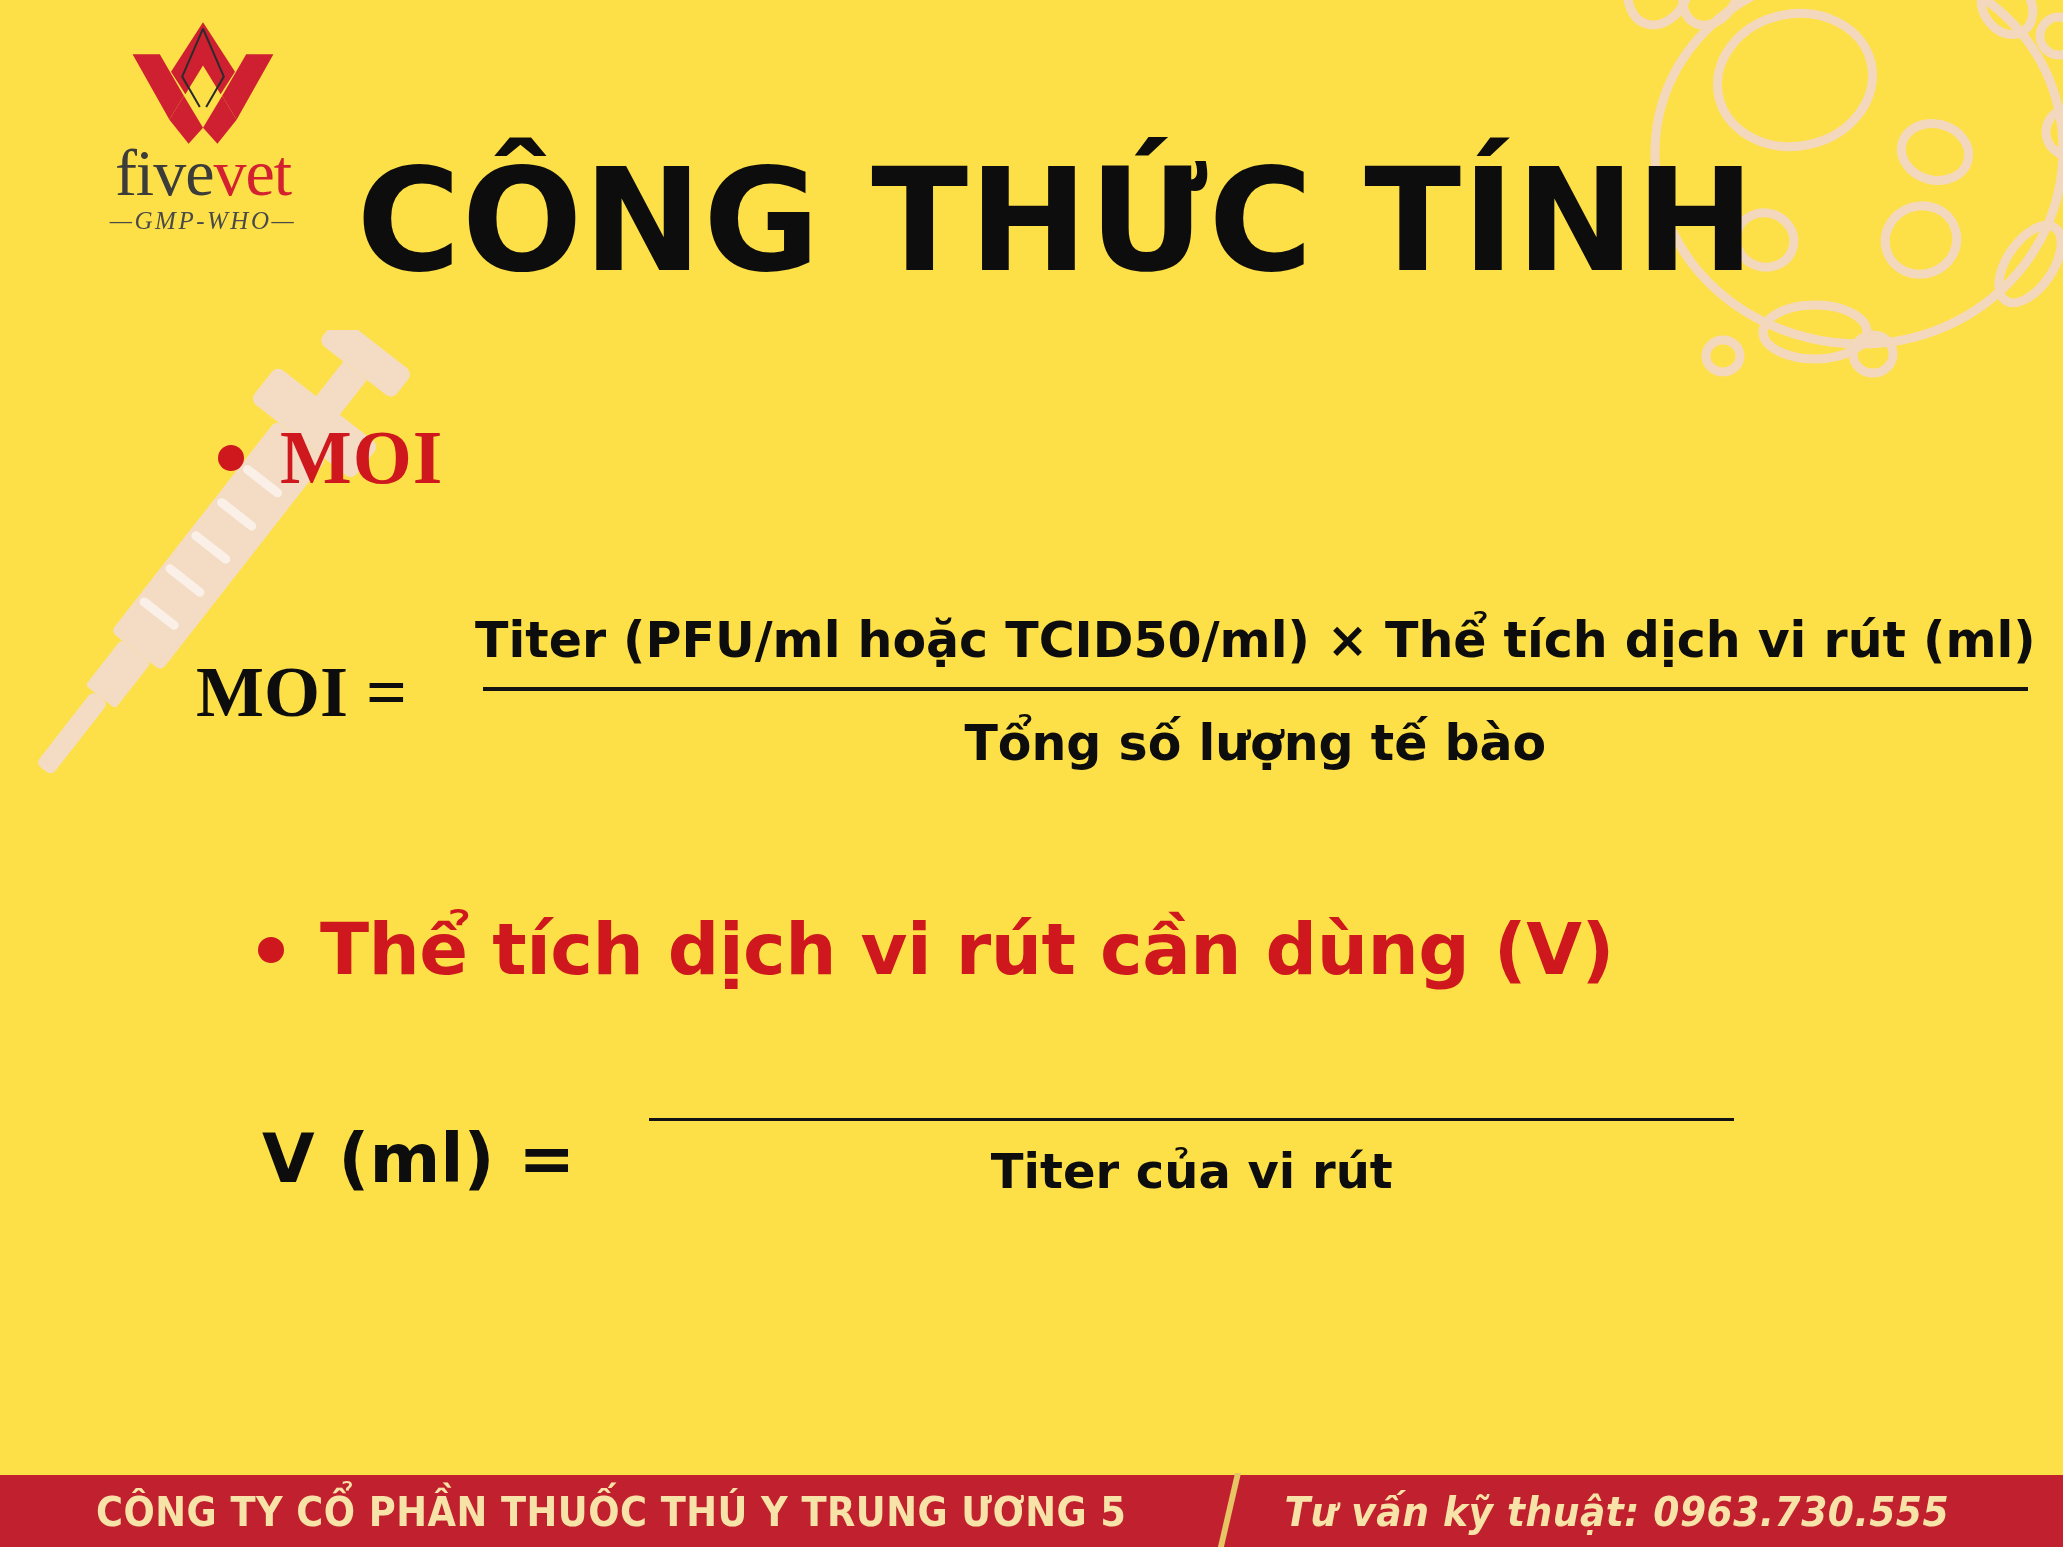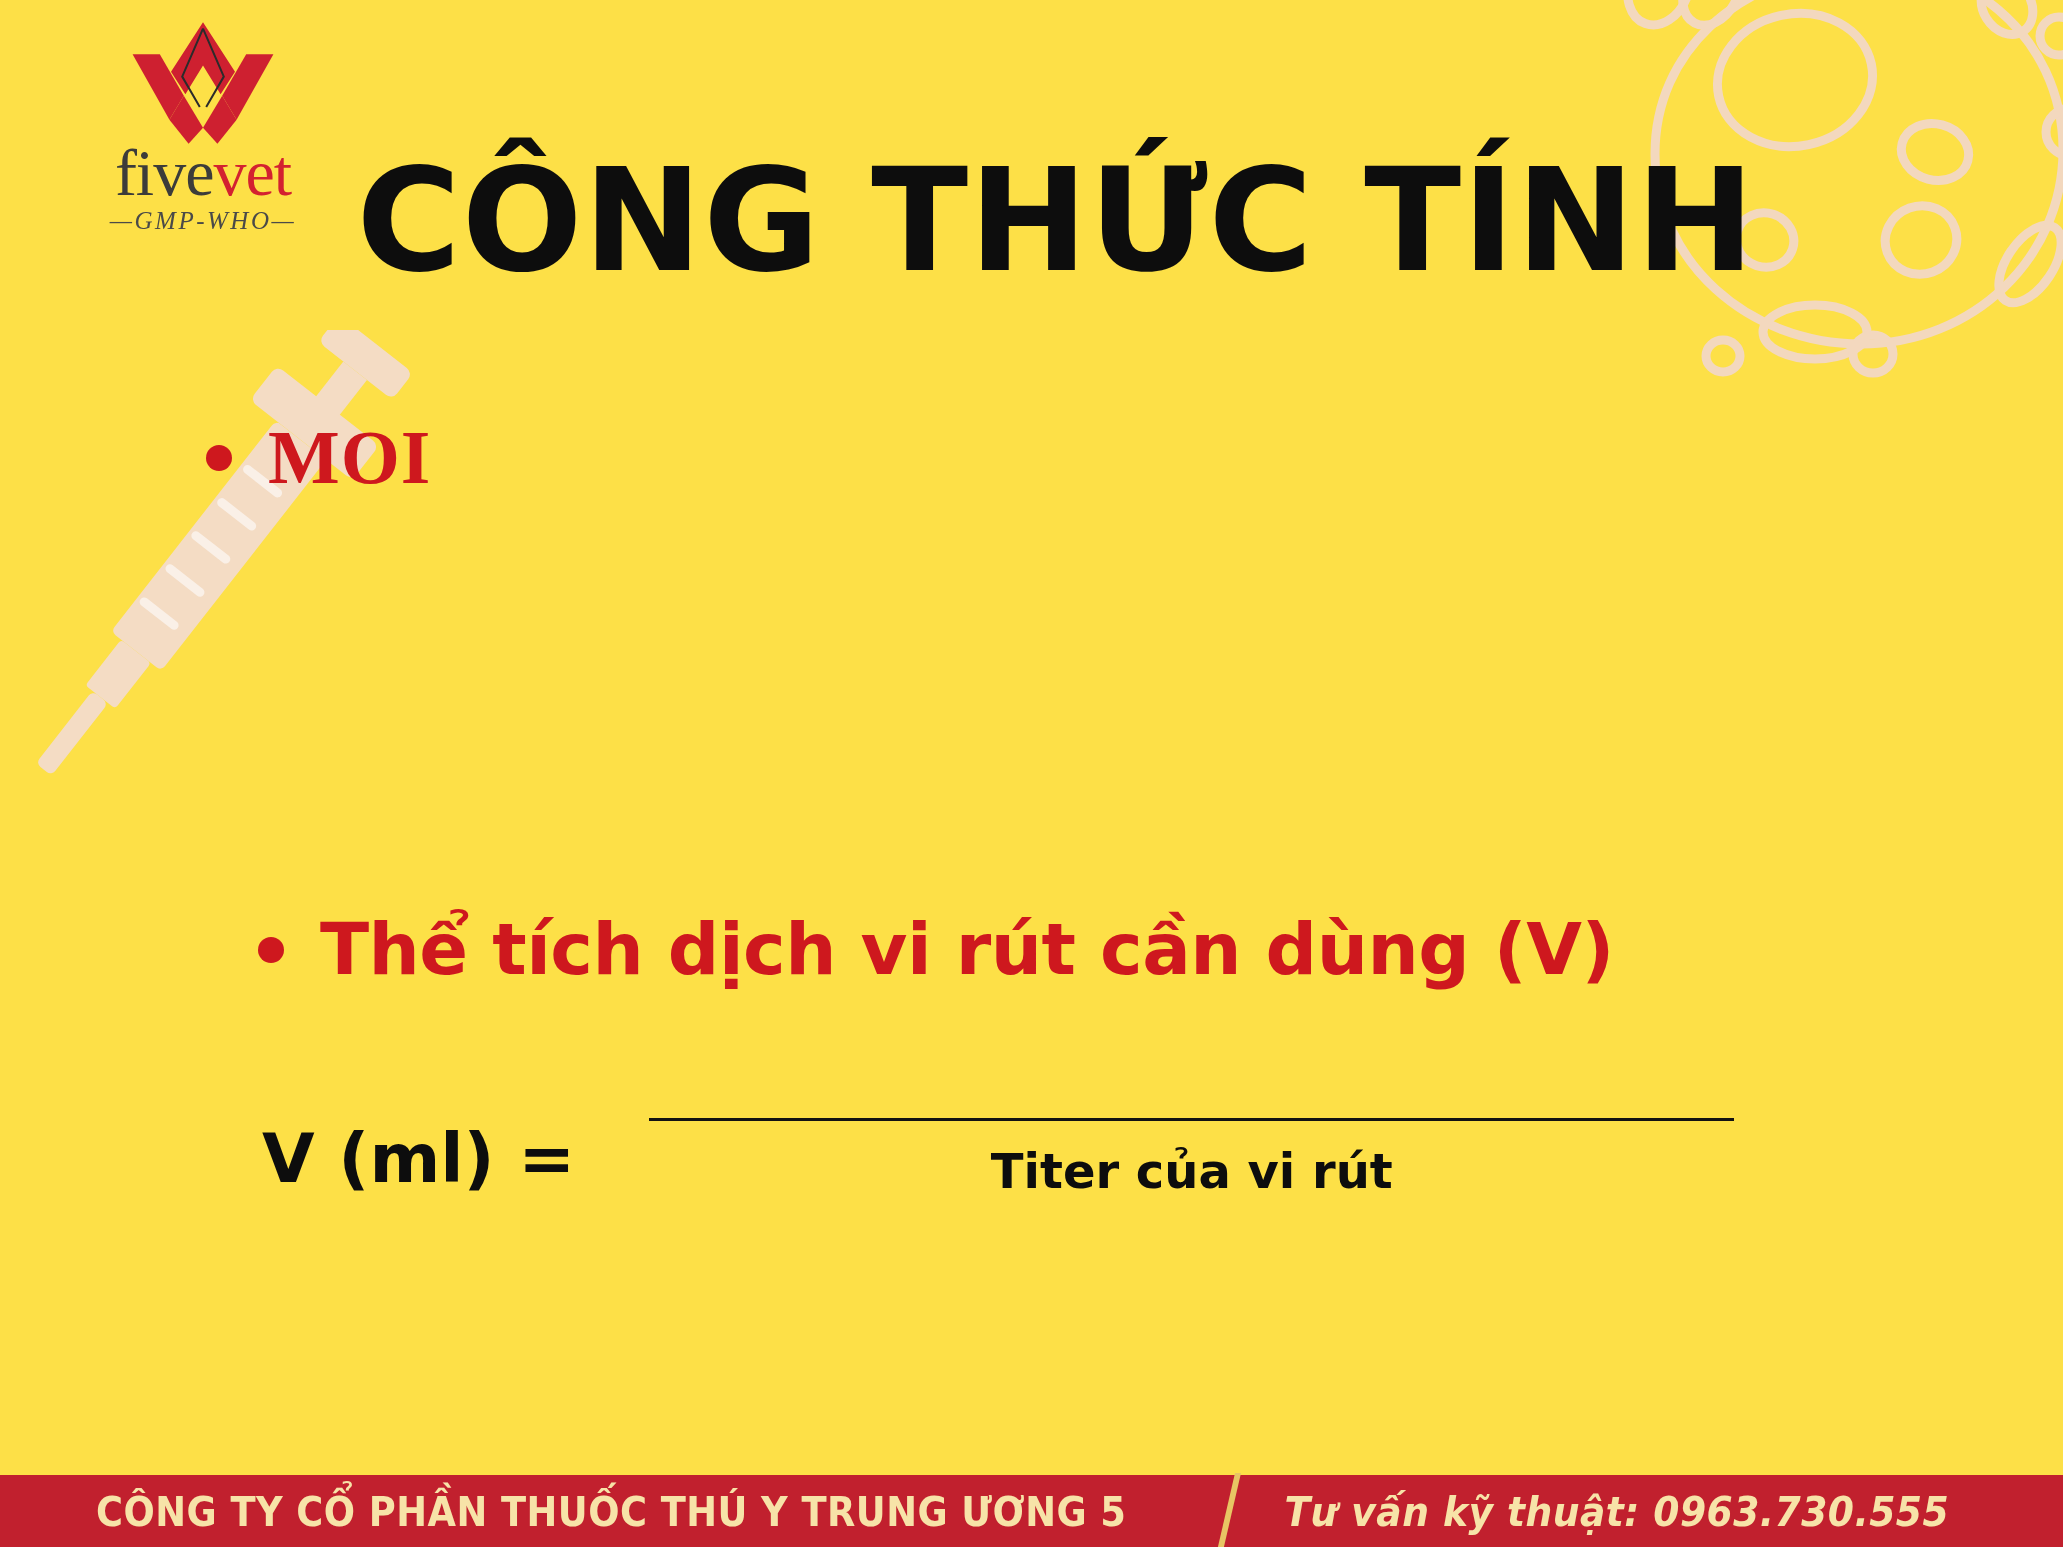--- a/index.html
+++ b/index.html
@@ -72,21 +72,21 @@
   .bullet-dot{
     width:26px; height:26px;
     border-radius:50%;
     background:#CE181E;
     flex:none;
   }
   .bullet-label{
     font-weight:bold;
     line-height:1.05;
   }
-  #bullet-moi{ left:206px; top:418px; }
+  #bullet-moi{ left:218px; top:418px; }
   #bullet-moi .bullet-label{
     font-family:"Liberation Serif", serif;
     font-size:76px;
     letter-spacing:1px;
   }
   #bullet-volume{ left:258px; top:912px; }
   #bullet-volume .bullet-label{
     font-family:"DejaVu Sans", sans-serif;
     font-size:72px;
     letter-spacing:-0.5px;
@@ -239,20 +239,28 @@
     <div id="logo-sub">—GMP-WHO—</div>
   </div>
 
   <div id="page-title">CÔNG THỨC TÍNH</div>
 
   <div class="bullet-row" id="bullet-moi">
     <span class="bullet-dot"></span>
     <span class="bullet-label">MOI</span>
   </div>
 
+  <div class="formula" id="formula-moi">
+    <span class="formula-lhs">MOI =</span>
+    <span class="fraction">
+      <span class="numerator">Titer (PFU/ml hoặc TCID50/ml) × Thể tích dịch vi rút (ml)</span>
+      <span class="frac-bar"></span>
+      <span class="denominator">Tổng số lượng tế bào</span>
+    </span>
+  </div>
 
   <div class="bullet-row" id="bullet-volume">
     <span class="bullet-dot"></span>
     <span class="bullet-label">Thể tích dịch vi rút cần dùng (V)</span>
   </div>
 
   <div class="formula" id="formula-volume">
     <span class="formula-lhs">V (ml) =</span>
     <span class="fraction">
       <span class="frac-bar"></span>

